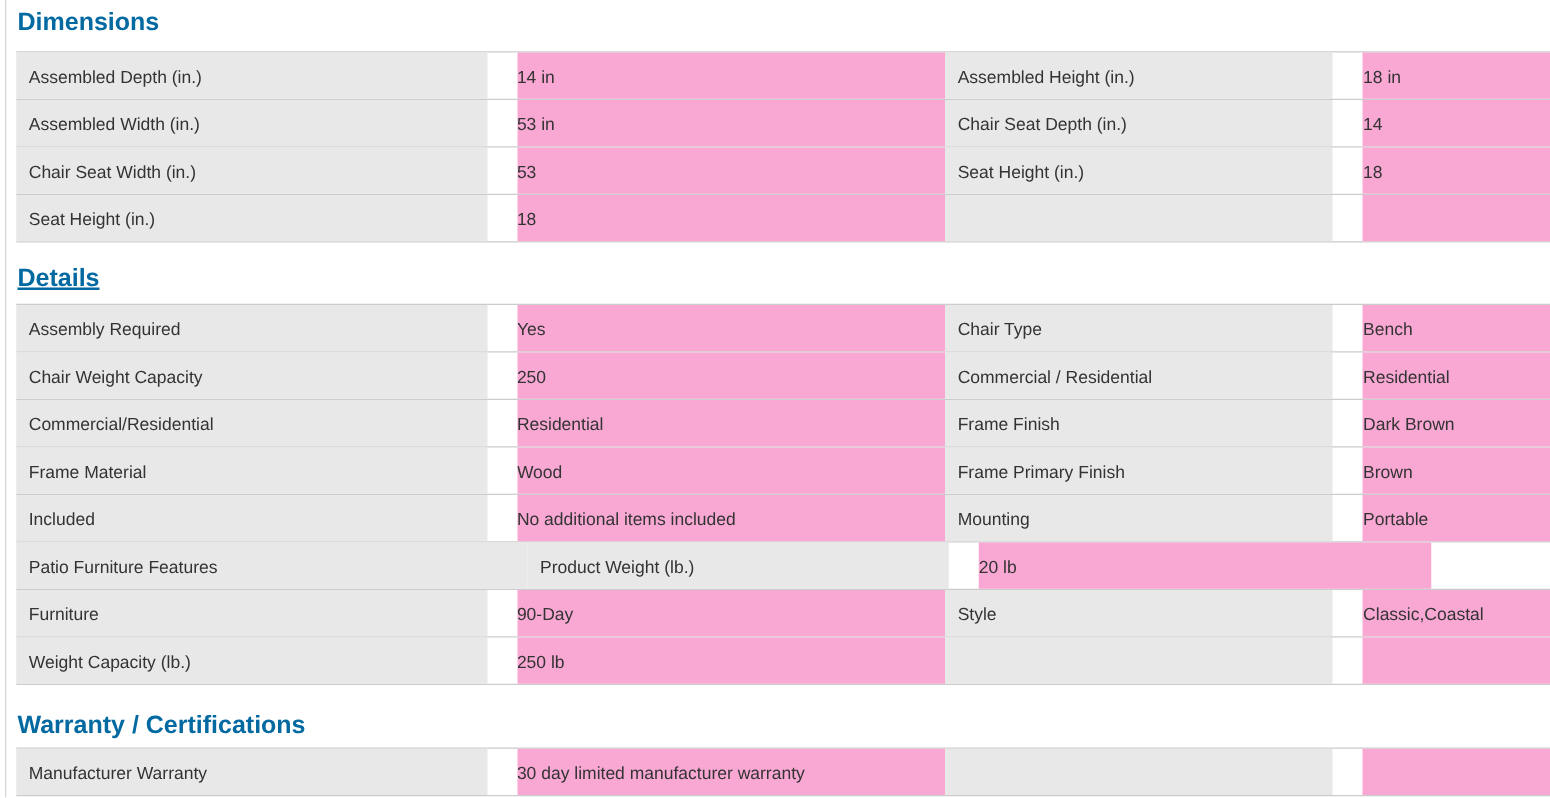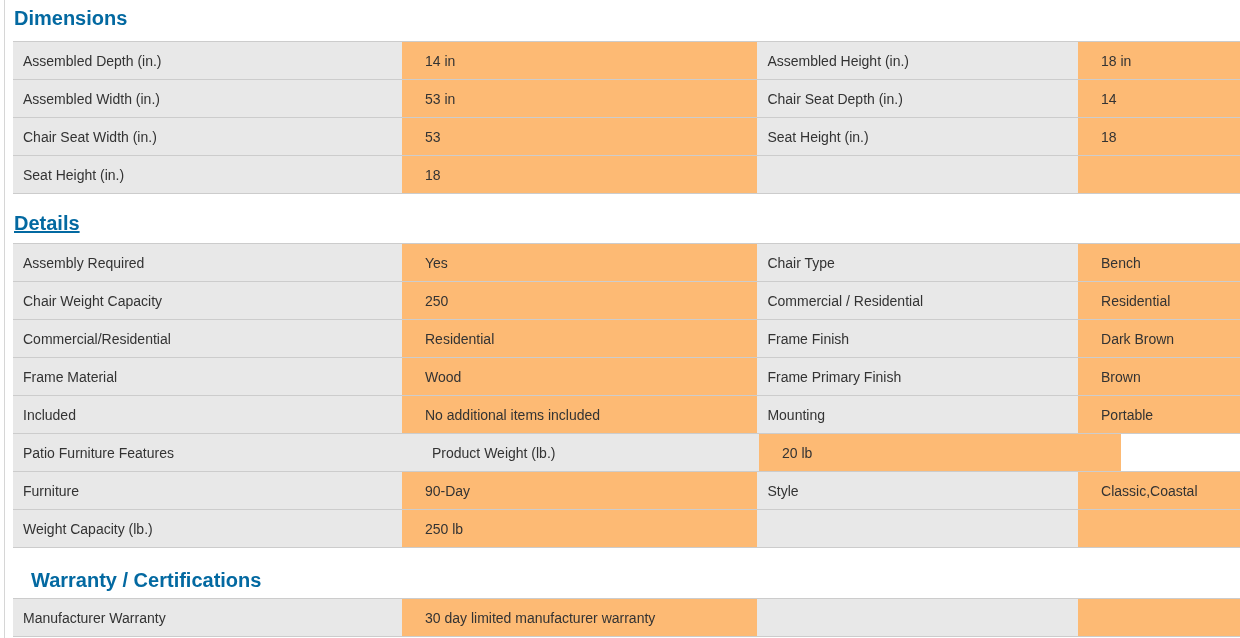--- a/index.html
+++ b/index.html
@@ -27,21 +27,21 @@
     left: 1px;
     margin: 0;
     font-size: 20px;
     font-weight: 700;
     line-height: 26px;
     color: #0369a1;
     white-space: nowrap;
   }
   #title-dimensions { top: 5px; }
   #title-details    { top: 210px; text-decoration: underline; }
-  #title-warranty   { top: 567px; margin-left: 17px; }
+  #title-warranty   { top: 567px; }
 
   .spec-table {
     position: absolute;
     left: 0;
     width: 1410px;
     border-top: 1px solid #cccccc;
   }
   #table-dimensions { top: 41px; }
   #table-details    { top: 243px; }
   #table-warranty   { top: 598px; }
@@ -59,22 +59,22 @@
     line-height: 18px;
     color: #333333;
     white-space: nowrap;
     overflow: hidden;
   }
   .cell.label {
     background: #e8e8e8;
     padding-left: 10px;
   }
   .cell.value {
-    background: #fdba74;
-    padding-left: 23px;
+    background: #f9a8d4;
+    margin-left: 24px;
   }
   .c1 { width: 409px; }
   .c2 { width: 373px; }
   .c3 { width: 337px; }
   .c4 { width: 362px; }
 </style>
 </head>
 <body>
 
 <div class="left-rule"></div>

